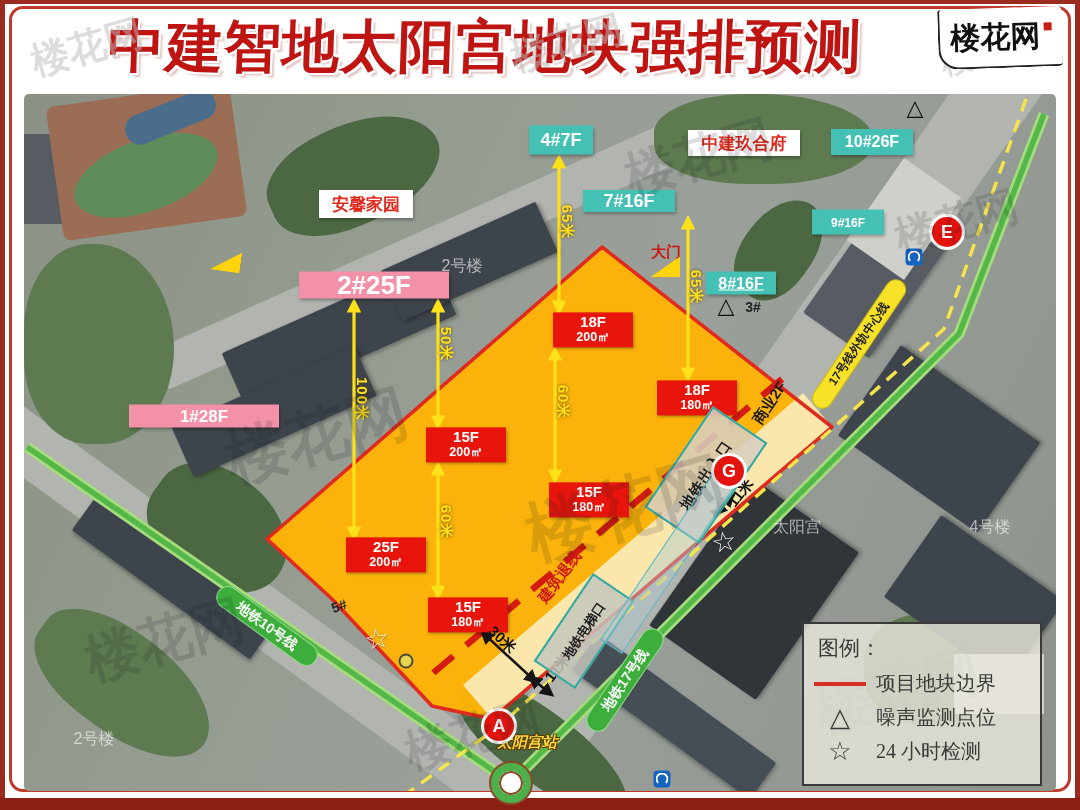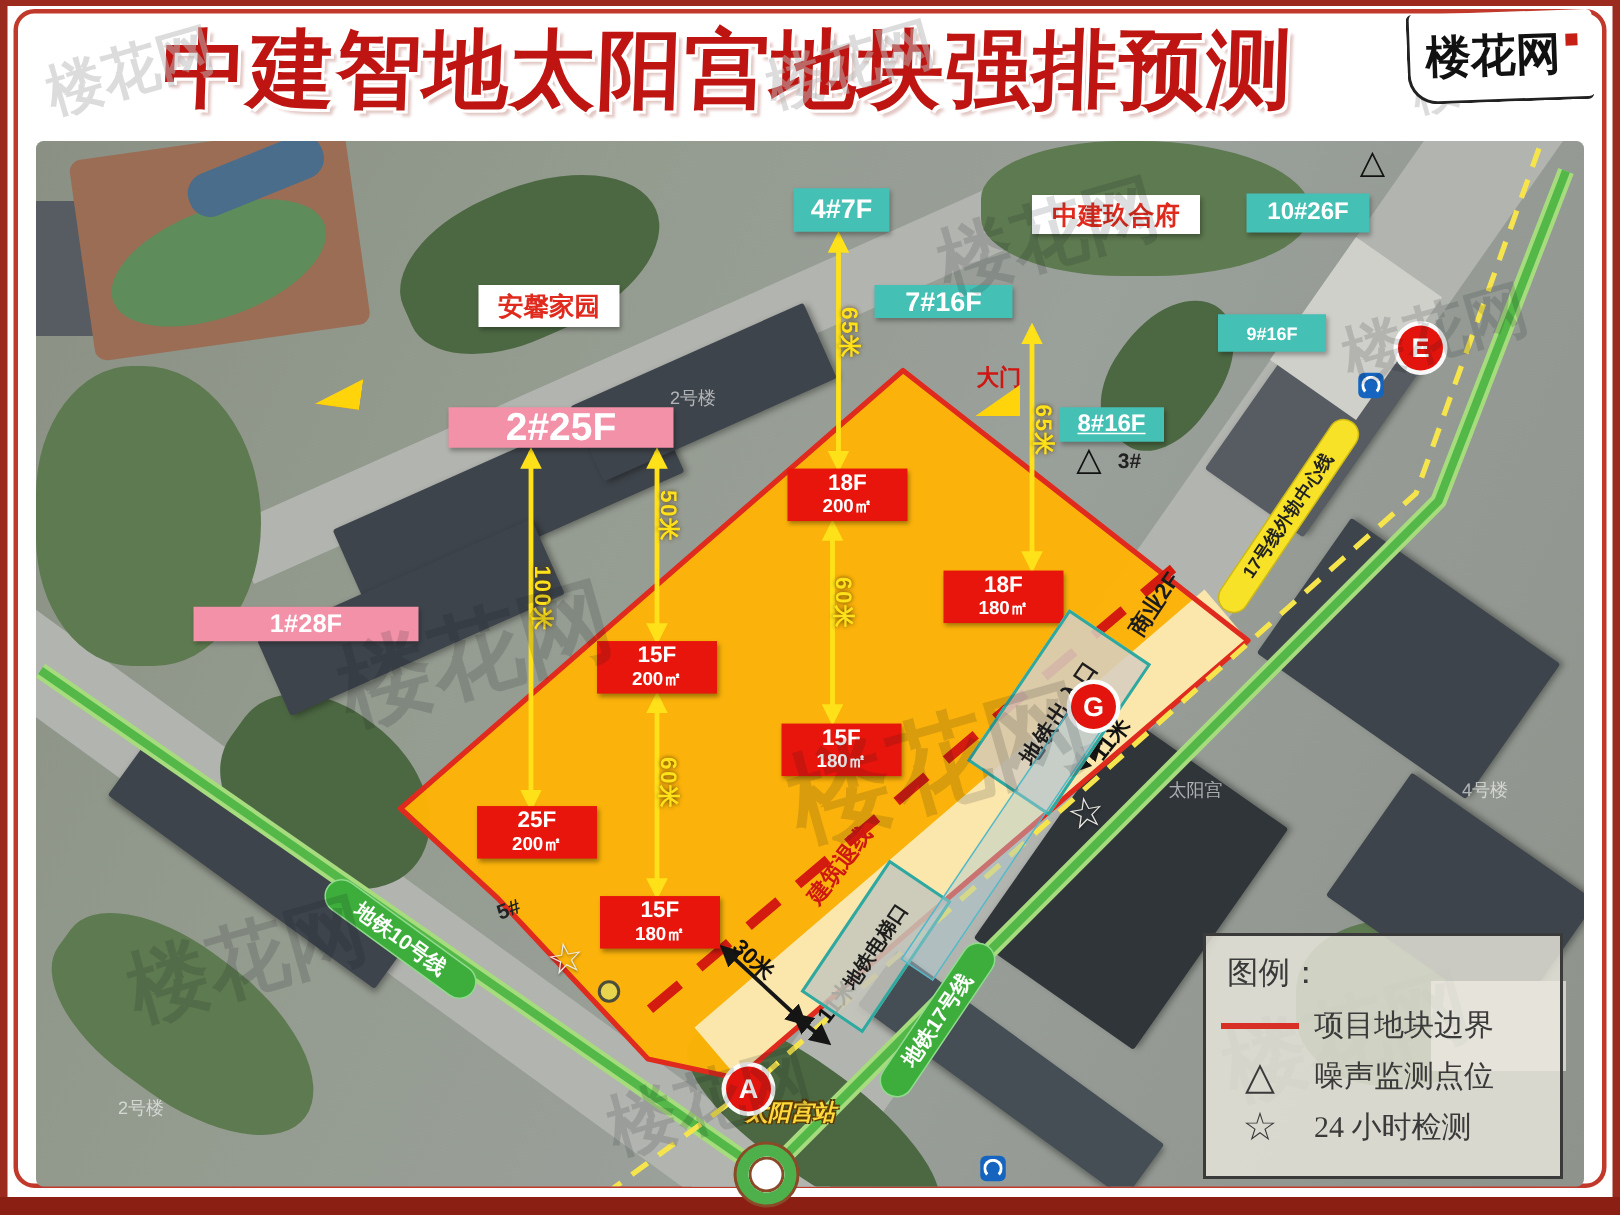--- a/index.html
+++ b/index.html
@@ -41,39 +41,39 @@
   .bld{background:#3E444B;border-radius:2px;box-shadow:2px 2px 4px rgba(0,0,0,.35);}
   .bld-l{background:#565c62;}
   .bld-w{background:#cfd0ca;}
   #shapes{position:absolute;left:0;top:0;z-index:10;}
   #overlay{position:absolute;left:0;top:0;width:100%;height:100%;z-index:20;}
   
   .zl{position:absolute;display:flex;align-items:center;justify-content:center;font-weight:700;transform:translate(-50%,-50%);box-shadow:1px 2px 3px rgba(0,0,0,.3);white-space:nowrap;}
   .zl.teal{background:#45C0B5;color:#fff;}
   .zl.pink{background:#F291A8;color:#fff;}
   .zl.wr{background:#fff;color:#E02A1E;}
-  .ul{position:absolute;background:#E8150C;color:#fff;font-weight:800;text-align:center;transform:translate(-50%,-50%);width:80px;padding:2px 0 3px;line-height:1.1;font-size:15px;box-shadow:1px 2px 3px rgba(0,0,0,.35);}
+  .ul{position:absolute;background:#E8150C;color:#fff;font-weight:800;text-align:center;transform:translate(-50%,-50%);width:80px;padding:2px 0 3px;line-height:1.1;font-size:15px;box-shadow:1px 2px 3px rgba(0,0,0,.35);margin-left:28px;}
   .ul .a{font-size:12.5px;font-weight:700;}
   .dl{position:absolute;color:#FFE11A;font-weight:700;font-size:15px;transform:translate(-50%,-50%) rotate(90deg);text-shadow:0 0 3px rgba(80,50,0,.9);letter-spacing:1px;white-space:nowrap;}
   .ml{position:absolute;color:#111;font-weight:800;font-size:15px;transform:translate(-50%,-50%) rotate(var(--r));white-space:nowrap;}
   .mkr{position:absolute;width:30px;height:30px;border-radius:50%;background:#E3140E;color:#fff;font-weight:800;font-size:18px;display:flex;align-items:center;justify-content:center;transform:translate(-50%,-50%);box-shadow:0 0 0 3px rgba(255,255,255,.95);}
   .pill{position:absolute;border-radius:12px;display:flex;align-items:center;justify-content:center;font-weight:700;transform:translate(-50%,-50%) rotate(var(--r));white-space:nowrap;}
   .pill-green{background:#3DAE3C;color:#fff;border:1.5px solid #90da8d;font-size:14px;height:21px;}
   .pill-yellow{background:#F8E228;color:#222;font-size:12px;height:19px;border:1px solid #cdb915;}
   .mbox{position:absolute;transform:translate(-50%,-50%) rotate(var(--r));display:flex;align-items:center;justify-content:center;font-weight:700;color:#1d1d1d;white-space:nowrap;}
   .mbox-tan{background:rgba(214,206,190,.88);border:2px solid #2EA9A0;font-size:15px;letter-spacing:1px;}
   .mbox-gray{background:rgba(196,198,188,.85);border:2px solid #2EA9A0;font-size:13px;}
   .mbox-blue{background:rgba(173,201,212,.45);border:1.5px solid #52B9C6;}
   .rt{position:absolute;transform:translate(-50%,-50%) rotate(var(--r));font-weight:700;white-space:nowrap;}
   .t-black{color:#1c1c1c;font-size:15px;}
   .t-red{color:#CE1712;font-size:15px;}
   .t-dark{color:#222;font-size:14px;}
   .t-tri{color:#111;font-size:22px;font-weight:400;}
   .t-star{color:#eceae2;font-size:28px;font-weight:400;text-shadow:0 1px 2px rgba(0,0,0,.45);}
-  .t-faint{color:rgba(255,255,255,.6);font-size:12px;font-weight:400;}
+  .t-faint{color:rgba(255,255,255,.6);font-size:16px;font-weight:400;}
   .t-station{color:#FFD83B;font-size:15px;font-weight:800;text-shadow:-1px -1px 0 #5a3b00,1px -1px 0 #5a3b00,-1px 1px 0 #5a3b00,1px 1px 0 #5a3b00;}
   .ytri{position:absolute;width:30px;height:21px;background:#FFD40A;transform:translate(-50%,-50%) rotate(var(--r));clip-path:polygon(0 100%,100% 0,100% 100%);filter:drop-shadow(0 0 1.5px #c2401e);}
   .ydot{position:absolute;width:11px;height:11px;border-radius:50%;background:#E8D44D;border:2px solid #4c4c3c;transform:translate(-50%,-50%);}
   .metro-ic{position:absolute;width:17px;height:17px;border-radius:4px;background:#1565C0;transform:translate(-50%,-50%);display:flex;align-items:center;justify-content:center;}
   .metro-ic i{display:block;width:9px;height:9px;border:2px solid #fff;border-radius:50%;border-bottom-color:transparent;}
   .station{position:absolute;width:24px;height:24px;border-radius:50%;background:#fff;border:8px solid #4EB04A;box-shadow:0 0 0 2px #8a4a28,inset 0 0 0 2px #8a4a28;transform:translate(-50%,-50%);z-index:30;}
   
   .legend{
     position:absolute;left:778px;top:528px;width:240px;height:164px;z-index:25;
     background:rgba(233,231,221,.82);border:2.5px solid #3a3a3a;

